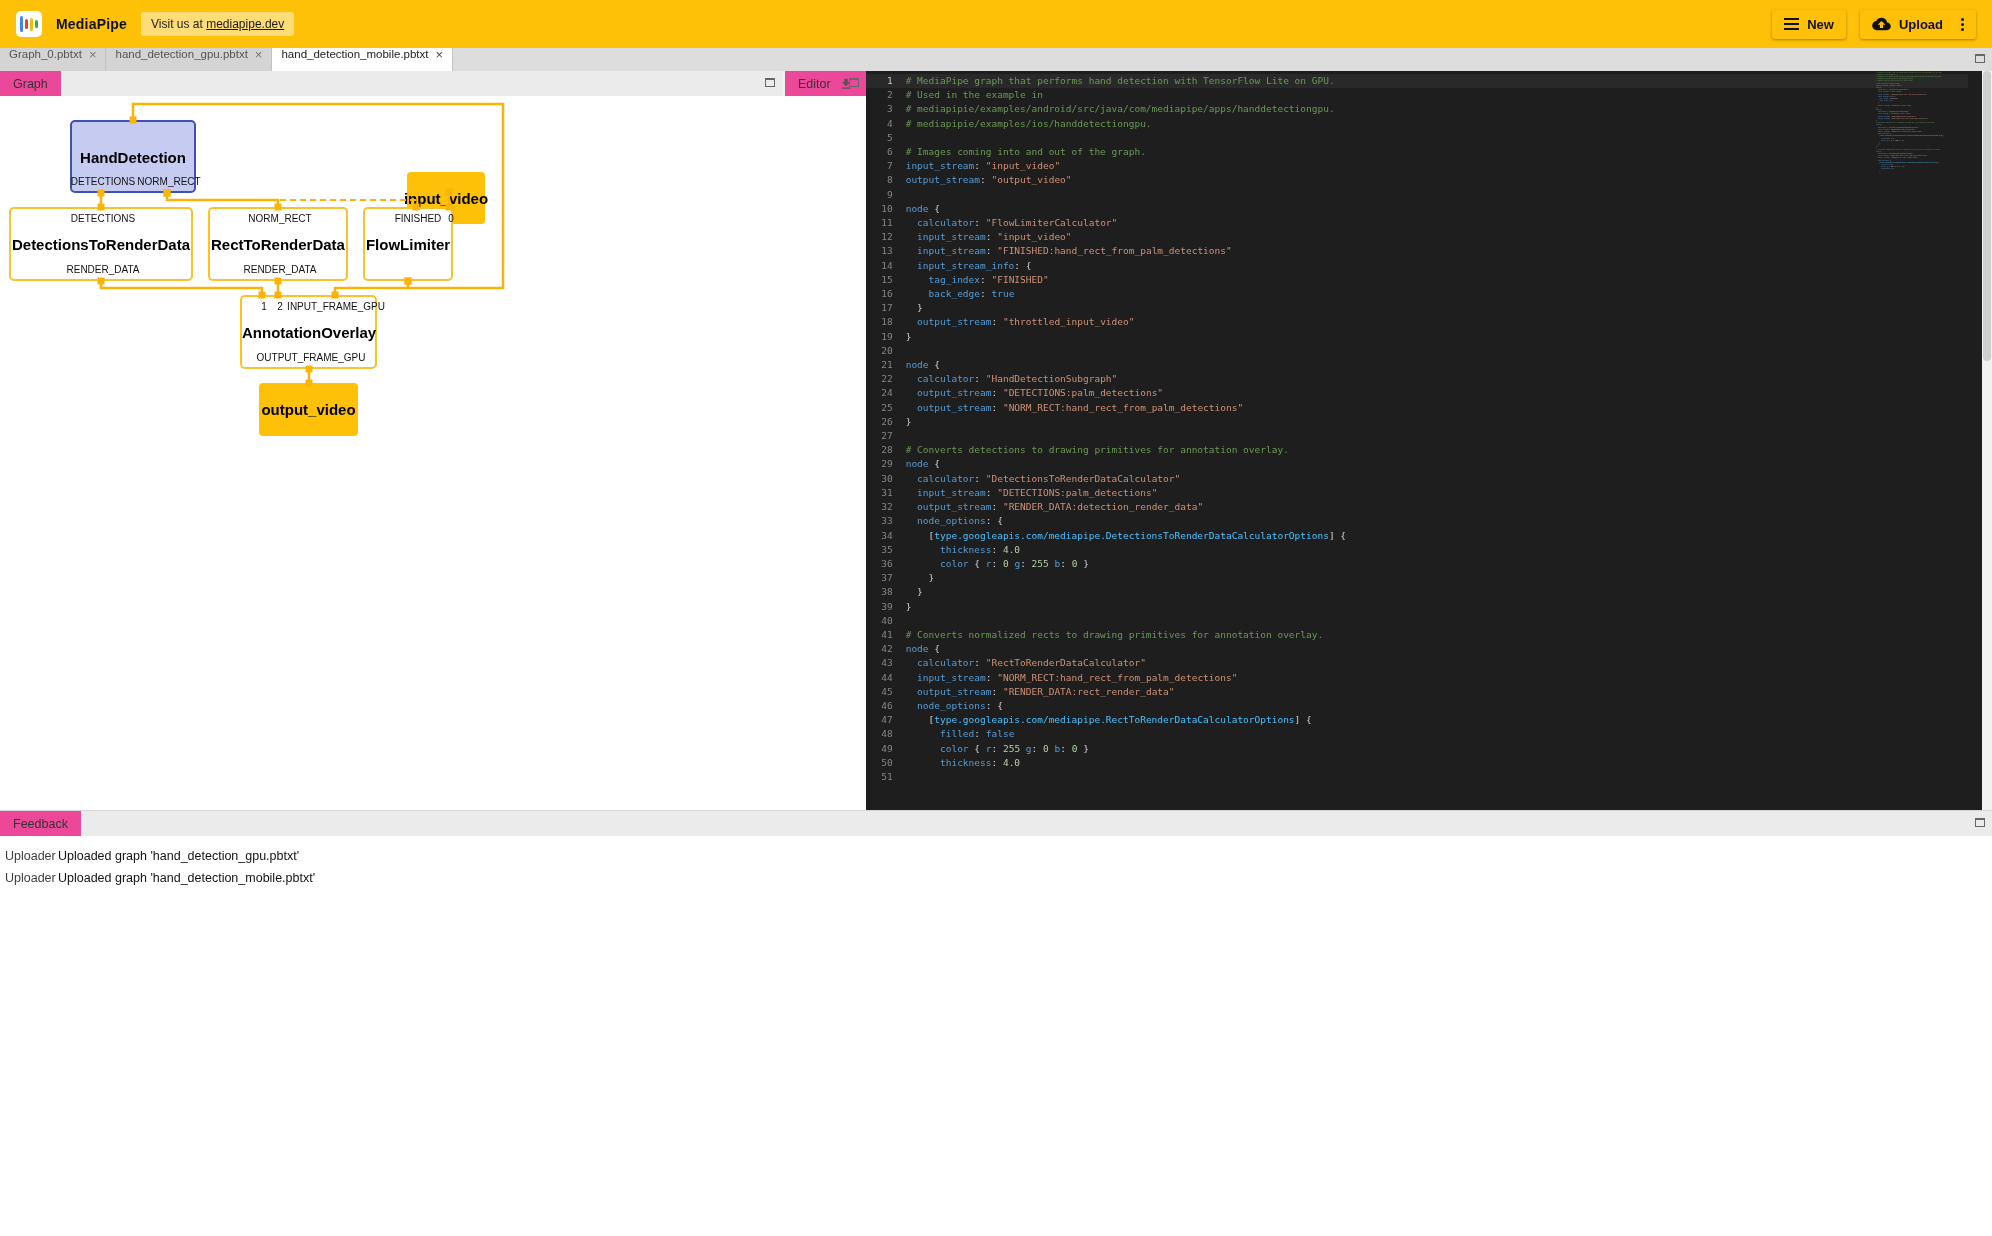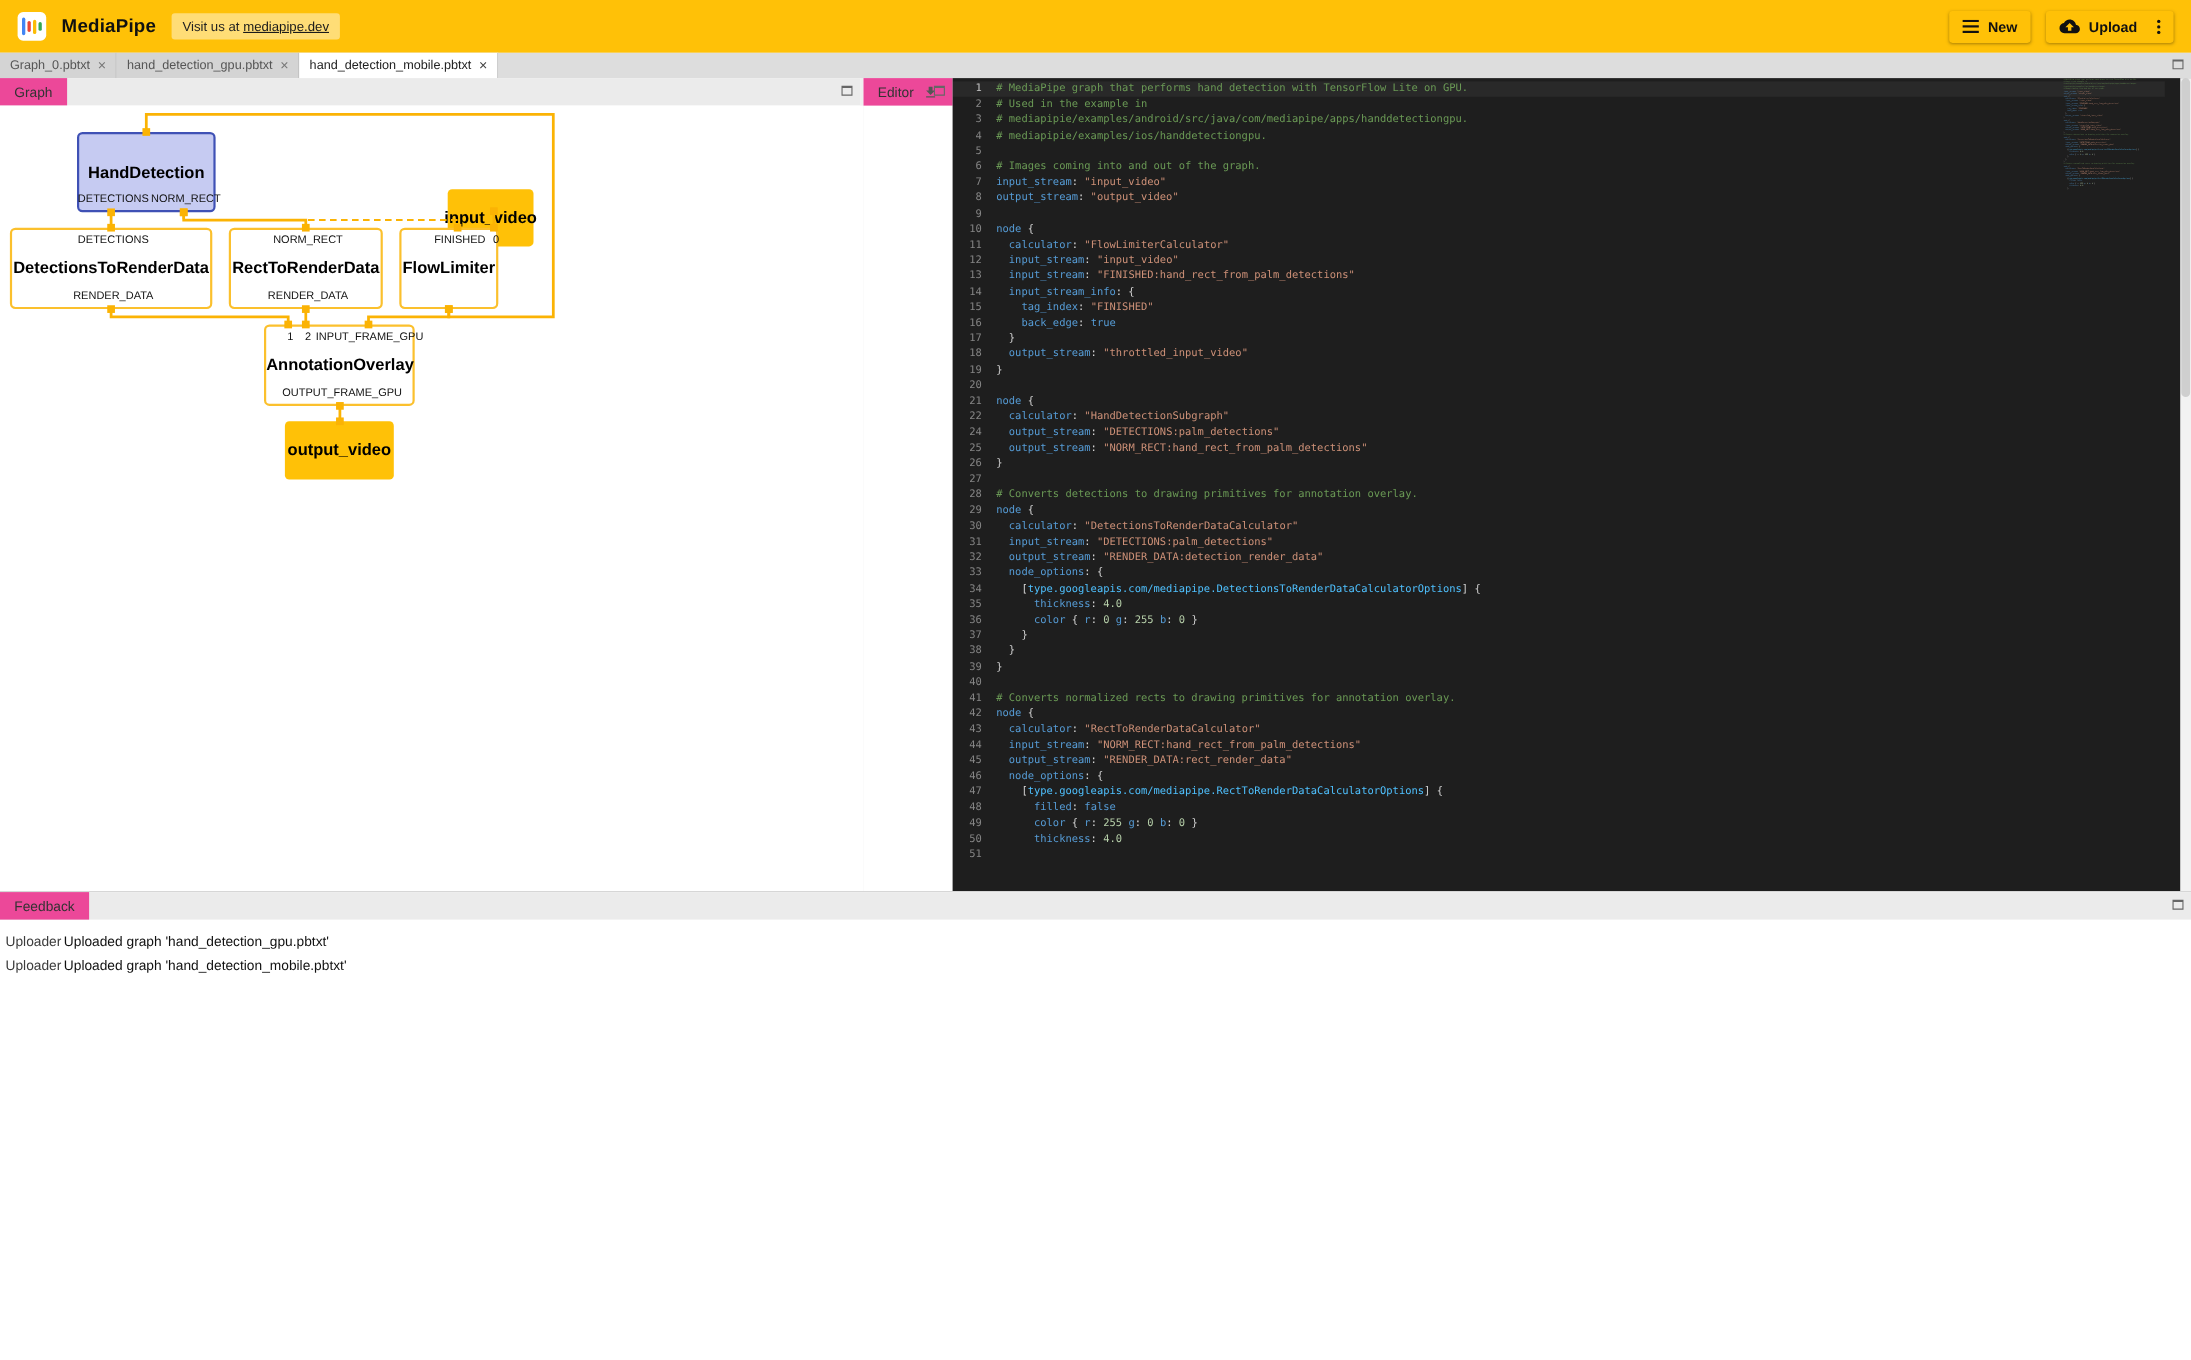--- a/index.html
+++ b/index.html
@@ -20,31 +20,31 @@
   .app{width:100%;height:100%;display:flex;flex-direction:column;}
 
   
   .header{height:48px;background:var(--amber);display:flex;align-items:center;padding:0 16px;gap:14px;flex:none;}
   .logo{width:26px;height:26px;background:#fff;border-radius:5px;display:flex;align-items:center;justify-content:center;gap:2px;flex:none;}
   .logo i{display:block;width:3px;border-radius:2px;}
   .logo .b1{height:16px;background:#4285F4;}
   .logo .b2{height:10px;background:#EA4335;}
   .logo .b3{height:13px;background:#FBBC05;}
   .logo .b4{height:8px;background:#34A853;}
-  .app-title{font-size:17px;font-weight:bold;letter-spacing:.2px;}
+  .app-title{font-size:14px;font-weight:bold;letter-spacing:.2px;}
   .visit-chip{background:rgba(255,255,255,.45);border-radius:3px;padding:5px 10px;font-size:12px;color:#222;}
   .visit-chip a{color:#1a1a1a;text-decoration:underline;cursor:pointer;}
   .header-actions{margin-left:auto;display:flex;align-items:center;gap:14px;}
   .hbtn{display:flex;align-items:center;gap:8px;background:var(--amber);box-shadow:0 1px 3px rgba(0,0,0,.35);border:none;border-radius:3px;padding:7px 12px;font-weight:bold;font-size:13px;font-family:inherit;cursor:pointer;color:#111;}
   .kebab{display:flex;flex-direction:column;gap:2px;margin-left:6px;padding-left:4px;cursor:pointer;}
   .kebab i{width:3px;height:3px;border-radius:50%;background:#111;display:block;}
 
   
   .file-tabs{height:23px;background:#DDDDDD;display:flex;align-items:stretch;position:relative;flex:none;}
-  .file-tab{display:flex;align-items:center;gap:7px;padding:0 9px;font-size:11.5px;color:#555;background:#D4D4D4;border-right:1px solid #C2C2C2;cursor:pointer;white-space:nowrap;}
+  .file-tab{display:flex;align-items:flex-start;gap:7px;padding:0 9px;font-size:11.5px;color:#555;background:#D4D4D4;border-right:1px solid #C2C2C2;cursor:pointer;white-space:nowrap;}
   .file-tab.active{background:#fff;color:#222;}
   .tab-close{font-size:13px;line-height:1;color:#777;cursor:pointer;}
   .file-tab.active .tab-close{color:#444;}
 
   
   .main{height:739px;display:flex;flex:none;}
   .panel-head{height:25px;background:#EBEBEB;display:flex;align-items:stretch;position:relative;flex:none;}
   .panel-tab{background:#ec4899;display:flex;align-items:center;gap:8px;padding:0 13px;font-size:12.5px;color:#333;cursor:pointer;}
   .corner-icon{position:absolute;right:7px;top:7px;width:10px;height:9px;border:1px solid #666;border-top-width:2px;background:transparent;cursor:pointer;}
   .file-tabs .corner-icon{top:6px;}

